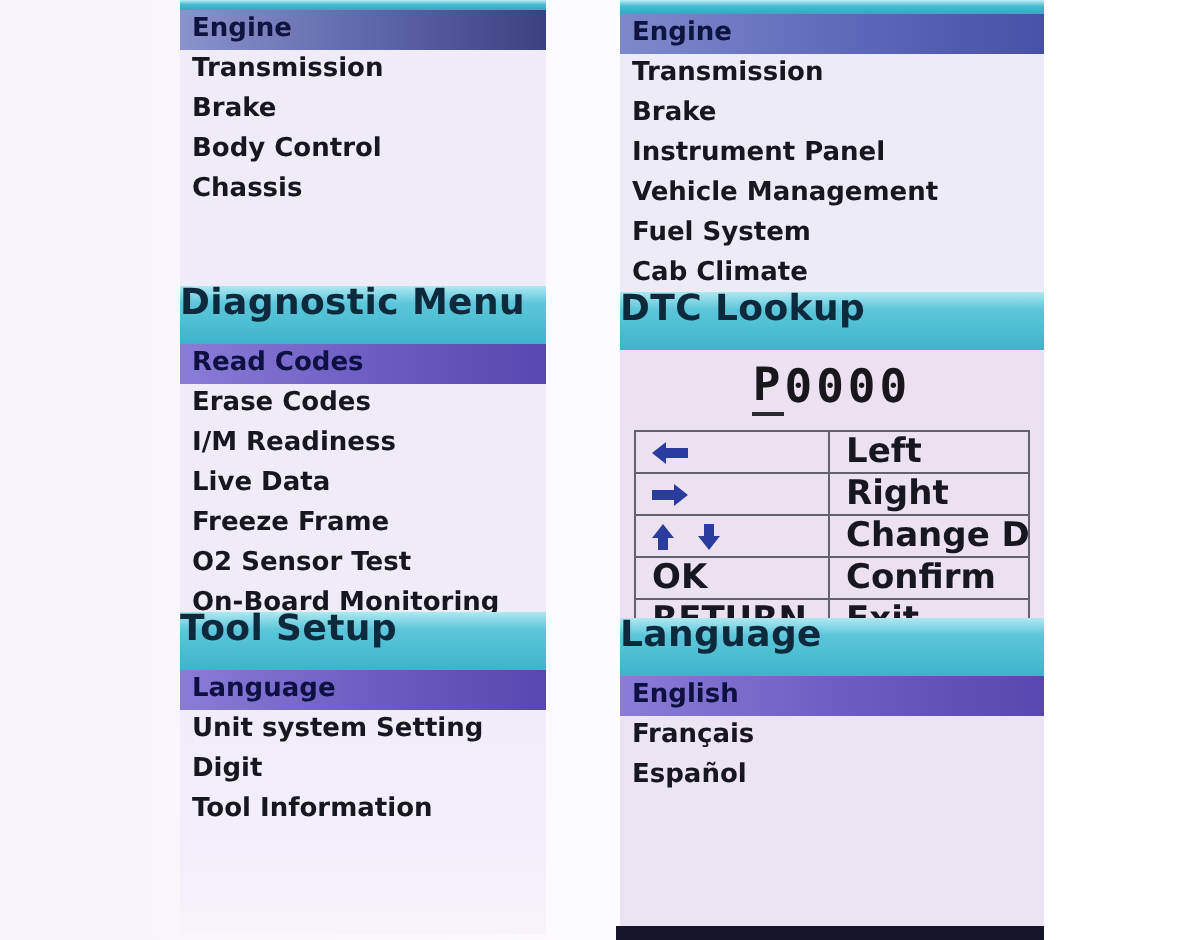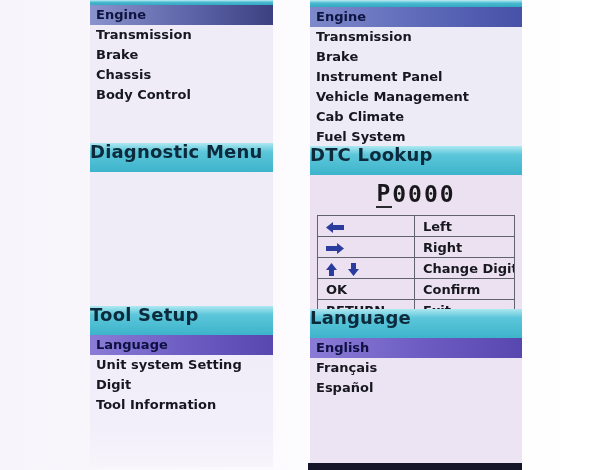--- a/index.html
+++ b/index.html
@@ -48,58 +48,67 @@
     font-size:23px;font-weight:bold;color:#18181c;letter-spacing:2px;
   }
   .code-prefix{border-bottom:2px solid #2a2a30;padding-bottom:0px;}
 
   table.dtc-table{
     margin:2px 7px 0 7px;width:198px;
     border-collapse:collapse;table-layout:fixed;
   }
   table.dtc-table td{
     border:1px solid #62626e;height:20px;
-    font-size:13px;font-weight:bold;color:#17171f;
+    font-size:17px;font-weight:bold;color:#17171f;
     padding:0 0 0 8px;vertical-align:middle;white-space:nowrap;overflow:hidden;
   }
   td.key-col{width:88px;margin-top:48px;}
   .arrow-icon{display:inline-block;vertical-align:middle;margin-right:6px;}
   .arrow-icon svg{display:block;}
 </style>
 </head>
 <body>
 
 <div class="screen">
 
   <section class="panel" id="p-left-systems">
     <div class="teal-sliver sliver-5"></div>
     <ul class="menu">
       <li class="first-row hl-blue-left">Engine</li>
       <li>Transmission</li>
       <li>Brake</li>
+      <li>Body Control</li>
       <li>Chassis</li>
-      <li>Body Control</li>
     </ul>
   </section>
 
   <section class="panel" id="p-right-systems">
     <div class="teal-sliver sliver-7"></div>
     <ul class="menu">
       <li class="first-row hl-blue-right">Engine</li>
       <li>Transmission</li>
       <li>Brake</li>
       <li>Instrument Panel</li>
       <li>Vehicle Management</li>
+      <li>Fuel System</li>
       <li>Cab Climate</li>
-      <li>Fuel System</li>
     </ul>
   </section>
 
   <section class="panel" id="p-diag">
     <div class="panel-header">Diagnostic Menu</div>
+    <ul class="menu">
+      <li class="first-row hl-purple">Read Codes</li>
+      <li>Erase Codes</li>
+      <li>I/M Readiness</li>
+      <li>Live Data</li>
+      <li>Freeze Frame</li>
+      <li>O2 Sensor Test</li>
+      <li>On-Board Monitoring</li>
+    </ul>
   </section>
 
   <section class="panel" id="p-dtc">
     <div class="panel-header">DTC Lookup</div>
     <div class="code-area">
       <span class="code-prefix">P</span>
         <span>0000</span>
     </div>
     <table class="dtc-table">
       <tbody>

